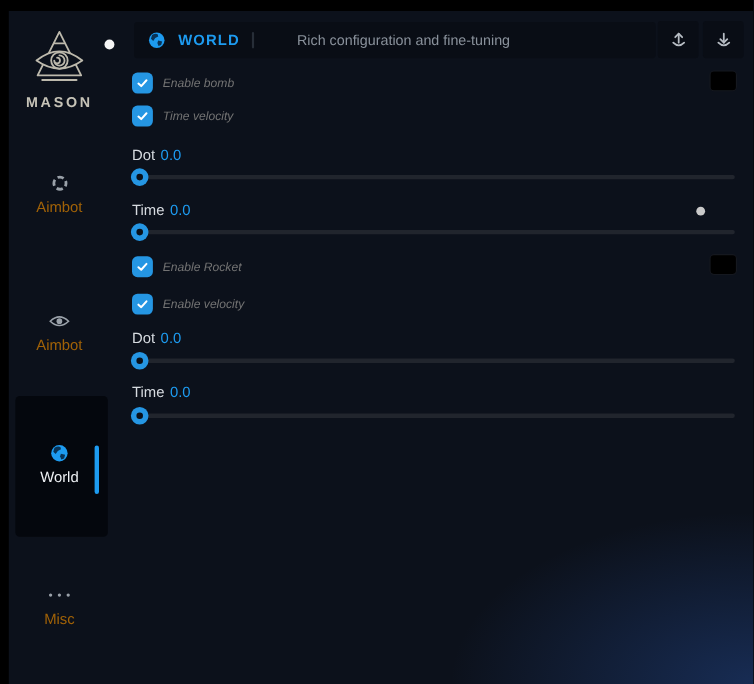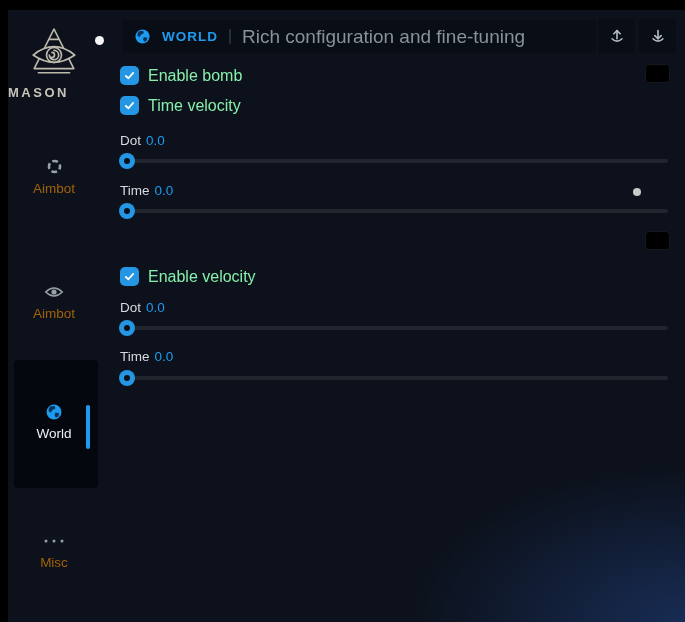--- a/index.html
+++ b/index.html
@@ -14,52 +14,52 @@
     position:absolute; left:8px; top:10px; width:677px; height:612px;
     background:#0c111b;
   }
   .glow {
     position:absolute; right:0; bottom:0; width:300px; height:170px;
     background:radial-gradient(ellipse at 100% 100%, rgba(45,95,190,0.35), rgba(45,95,190,0) 65%);
     pointer-events:none;
   }
 
   
-  .logo { position:absolute; left:0; top:16px; width:92px; }
+  .logo { position:absolute; left:0; top:16px; width:92px; text-align:center; }
   .logo svg { display:block; margin:0 auto; }
   .brand { margin-top:3px; font-size:13px; font-weight:bold; letter-spacing:2.5px; color:#c6c3b7; }
 
   .nav-item { position:absolute; left:0; width:92px; text-align:center; color:#a16207; font-size:13.5px; cursor:pointer; }
   .nav-item .nav-icon { display:flex; align-items:center; justify-content:center; height:17px; margin:0 auto 6px; }
   .nav-item.selected { color:#eef1f4; }
 
   .sel-panel { position:absolute; left:6px; top:350px; width:84px; height:128px; background:#04070d; border-radius:4px; }
   .sel-bar { position:absolute; left:78px; top:395px; width:4px; height:44px; background:#1d9bf0; border-radius:2px; }
 
   
   .header-bar {
     position:absolute; left:114px; top:10px; width:474px; height:33px;
     background:#090d15; border-radius:3px;
     display:flex; align-items:center; padding:0 12px;
   }
   .header-title { color:#1d9bf0; font-weight:bold; font-size:13.5px; letter-spacing:1px; margin-left:11px; }
   .header-divider { width:2px; height:15px; background:#272e38; margin:0 11px; border-radius:1px; }
-  .header-sub { color:#89919b; font-size:19px; }
+  .header-sub { color:#89919b; font-size:13px;margin-left:28px; }
   .icon-btn {
     position:absolute; top:9px; width:37px; height:34px; background:#090d15;
     border-radius:3px; display:flex; align-items:center; justify-content:center; cursor:pointer;
   }
 
   
   .cb-row { position:absolute; left:112px; height:19px; display:flex; align-items:center; }
   .checkbox {
     width:19px; height:19px; border-radius:5px; background:#2596e3;
     display:flex; align-items:center; justify-content:center; cursor:pointer;
   }
-  .cb-label { margin-left:9px; color:#86efac; font-size:16px; }
+  .cb-label { margin-left:9px; color:#737373; font-size:11px;font-style:italic; }
   .swatch { position:absolute; left:637px; width:25px; height:19px; background:#000; border-radius:4px; border:1px solid #15181f; cursor:pointer; }
 
   .sl-label { position:absolute; left:112px; font-size:13.5px; color:#d7dbe0; }
   .sl-label .val { color:#1d9bf0; margin-left:5px; }
   .slider { position:absolute; left:112px; width:548px; height:16px; cursor:pointer; }
   .sl-track { position:absolute; left:0; top:6px; width:548px; height:4px; border-radius:2px; background:#21252d; }
   .sl-handle { position:absolute; left:-1px; top:0; width:16px; height:16px; border-radius:50%; background:#2596e3; }
   .sl-handle::after { content:""; position:absolute; left:5px; top:5px; width:6px; height:6px; border-radius:50%; background:#0b1018; }
 
   .cursor-dot { position:absolute; border-radius:50%; pointer-events:none; }
@@ -187,20 +187,28 @@
   </div>
 
   <div class="sl-label" style="top:173px">
     <span>Time</span><span class="val">0.0</span>
   </div>
   <div class="slider" style="top:193px">
     <div class="sl-track"></div>
     <div class="sl-handle"></div>
   </div>
 
+  <div class="cb-row" style="top:223px">
+    <span class="checkbox">
+      <svg width="11" height="11" viewBox="0 0 12 12">
+        <polyline points="2,6.5 4.8,9 10,3.2" fill="none" stroke="#fff" stroke-width="2" stroke-linecap="round" stroke-linejoin="round"></polyline>
+      </svg>
+    </span>
+    <span class="cb-label">Enable Rocket</span>
+  </div>
   <div class="swatch" style="top:221px"></div>
 
   <div class="cb-row" style="top:257px">
     <span class="checkbox">
       <svg width="11" height="11" viewBox="0 0 12 12">
         <polyline points="2,6.5 4.8,9 10,3.2" fill="none" stroke="#fff" stroke-width="2" stroke-linecap="round" stroke-linejoin="round"></polyline>
       </svg>
     </span>
     <span class="cb-label">Enable velocity</span>
   </div>

